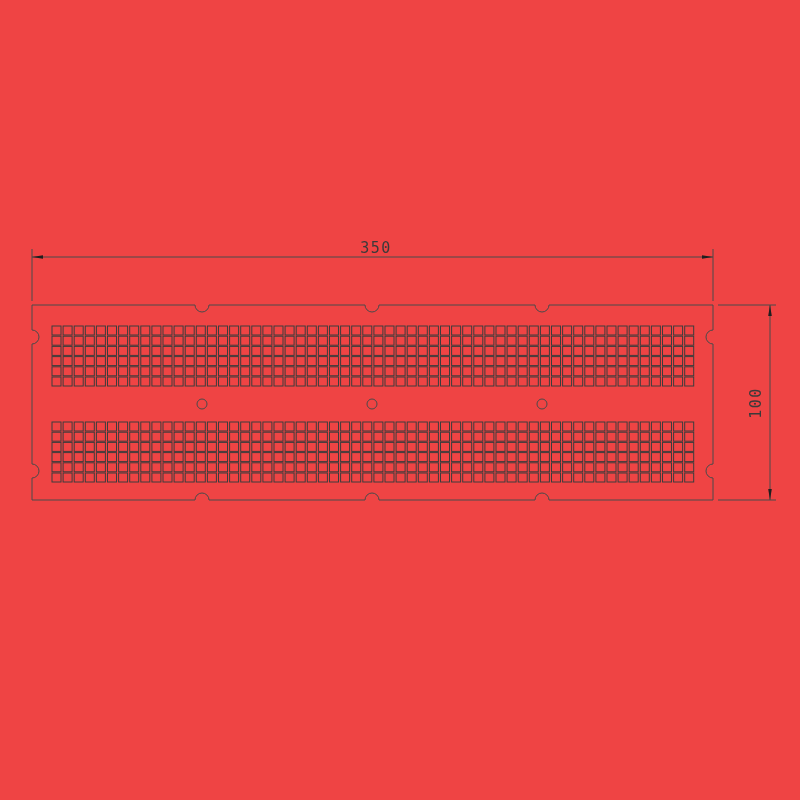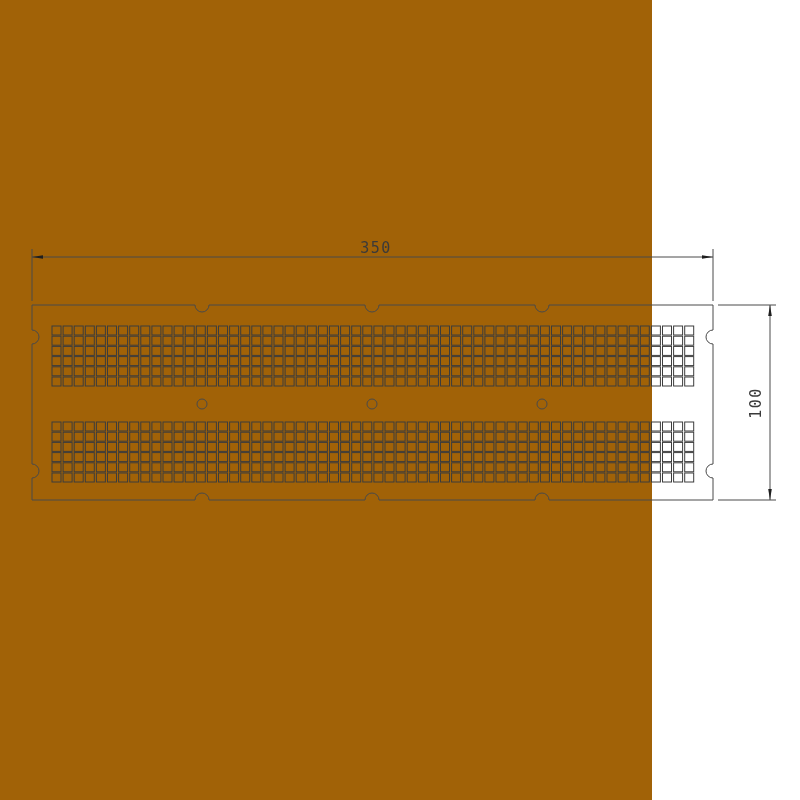--- a/index.html
+++ b/index.html
@@ -6,23 +6,23 @@
     margin: 0;
     padding: 0;
     background: #ffffff;
     width: 800px;
     height: 800px;
     overflow: hidden;
     font-family: "DejaVu Sans Mono", "Liberation Mono", monospace;
   }
   #canvas-wrap {
     position: relative;
-    width: 652px;
+    width: 800px;
     height: 800px;
-    background: #a16207;
+    background: #ef4444;
   }
   svg {
     display: block;
   }
   .dim-text {
     font-family: "DejaVu Sans Mono", "Liberation Mono", monospace;
     font-size: 15px;
     letter-spacing: 1.5px;
     fill: #3a3a3a;
   }

